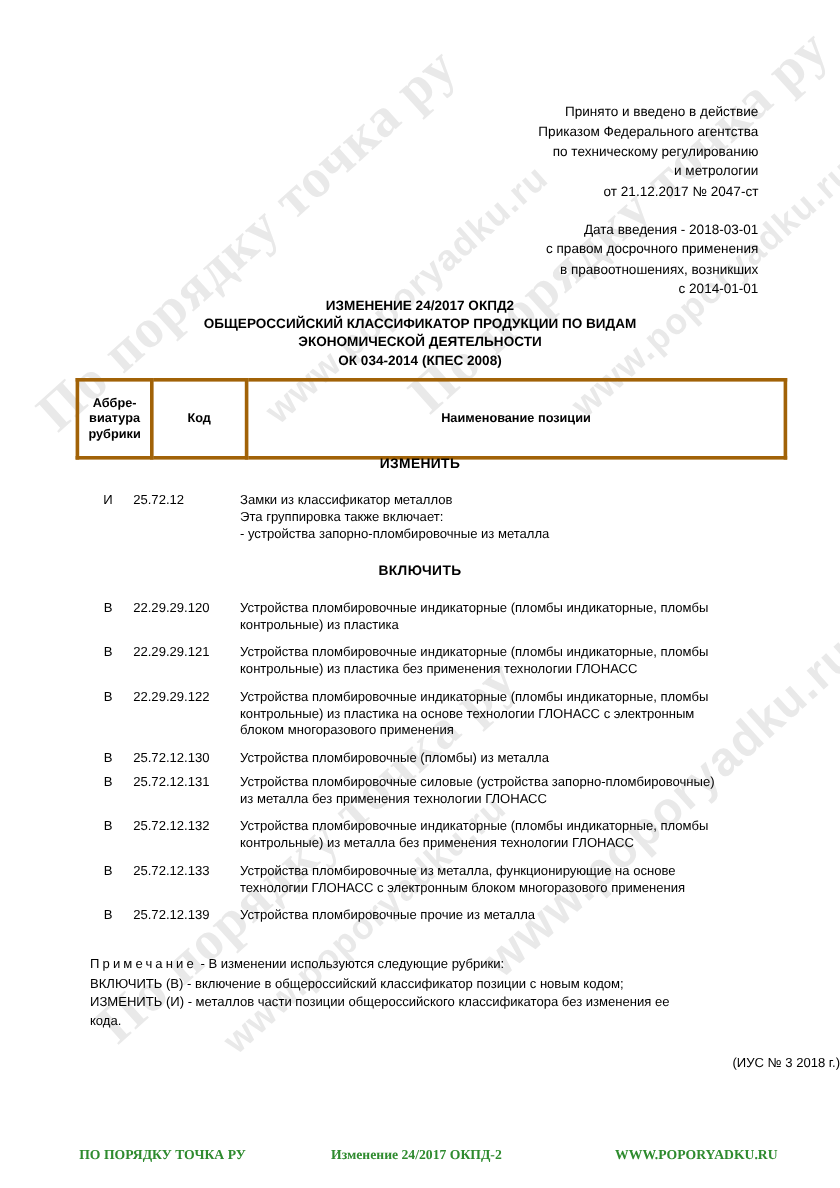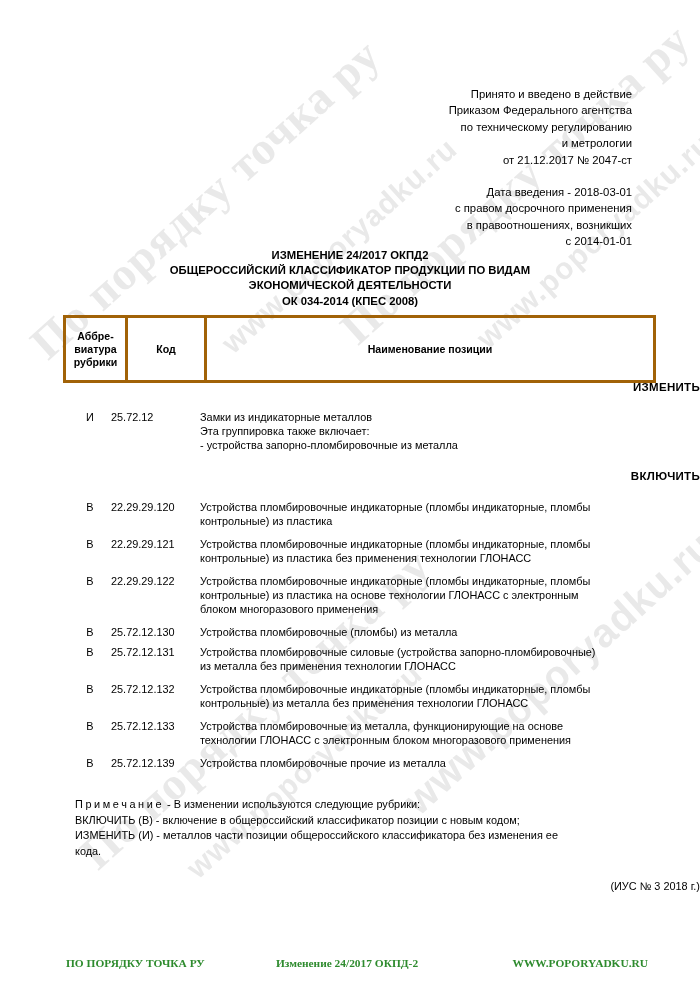--- a/index.html
+++ b/index.html
@@ -96,21 +96,21 @@
   }
   .col-abbr { width: 55px; }
   .col-code { width: 72px; }
   .col-name { width: 442px; }
 
   
   .section-heading {
     position: absolute;
     left: 0;
     width: 700px;
-    text-align: right;
+    text-align: center;
     font-size: 11.5px;
     font-weight: bold;
     letter-spacing: 0.3px;
   }
   #heading-izmenit { top: 381px; }
   #heading-vklyuchit { top: 470px; }
 
   
   .entry {
     position: absolute;
@@ -238,21 +238,21 @@
     </tr>
   </tbody>
     </table>
 
   <div class="section-heading" id="heading-izmenit">ИЗМЕНИТЬ</div>
 
   <div class="entry" id="entry-0">
     <span class="abbr">И</span>
     <span class="code">25.72.12</span>
     <span class="name">
-      <span class="ln">Замки из индикаторные металлов</span>
+      <span class="ln">Замки из классификатор металлов</span>
       <span class="ln">Эта группировка также включает:</span>
       <span class="ln">- устройства запорно-пломбировочные из металла</span>
     </span>
   </div>
 
   <div class="section-heading" id="heading-vklyuchit">ВКЛЮЧИТЬ</div>
 
   <div class="entry" id="entry-1">
     <span class="abbr">В</span>
     <span class="code">22.29.29.120</span>

